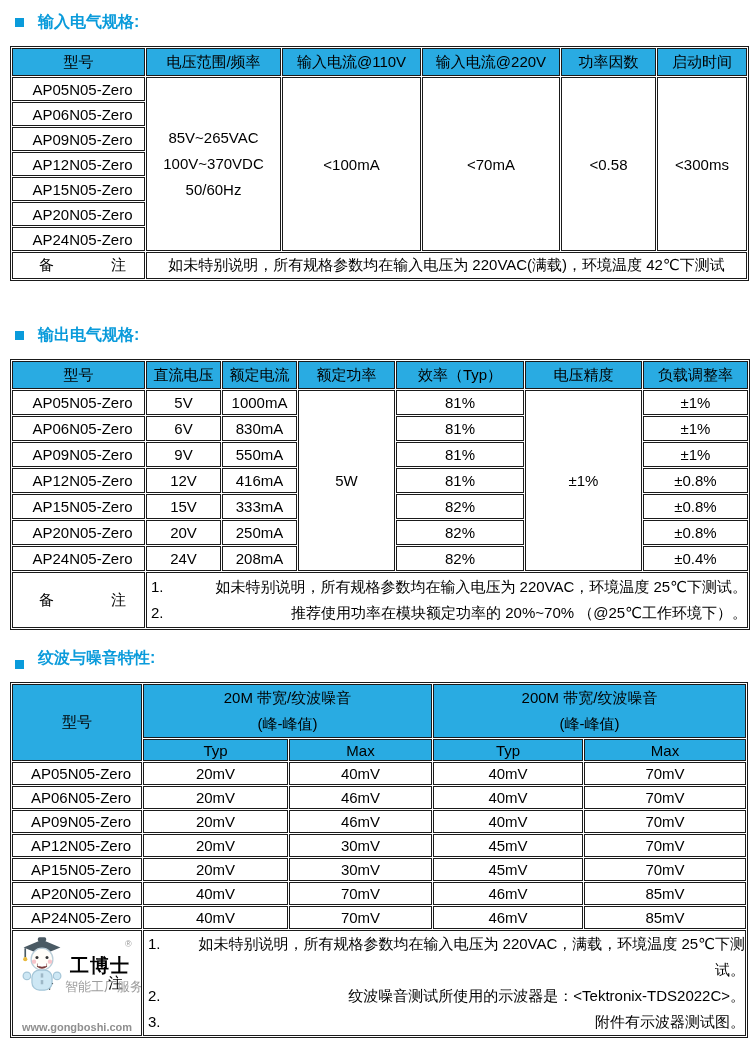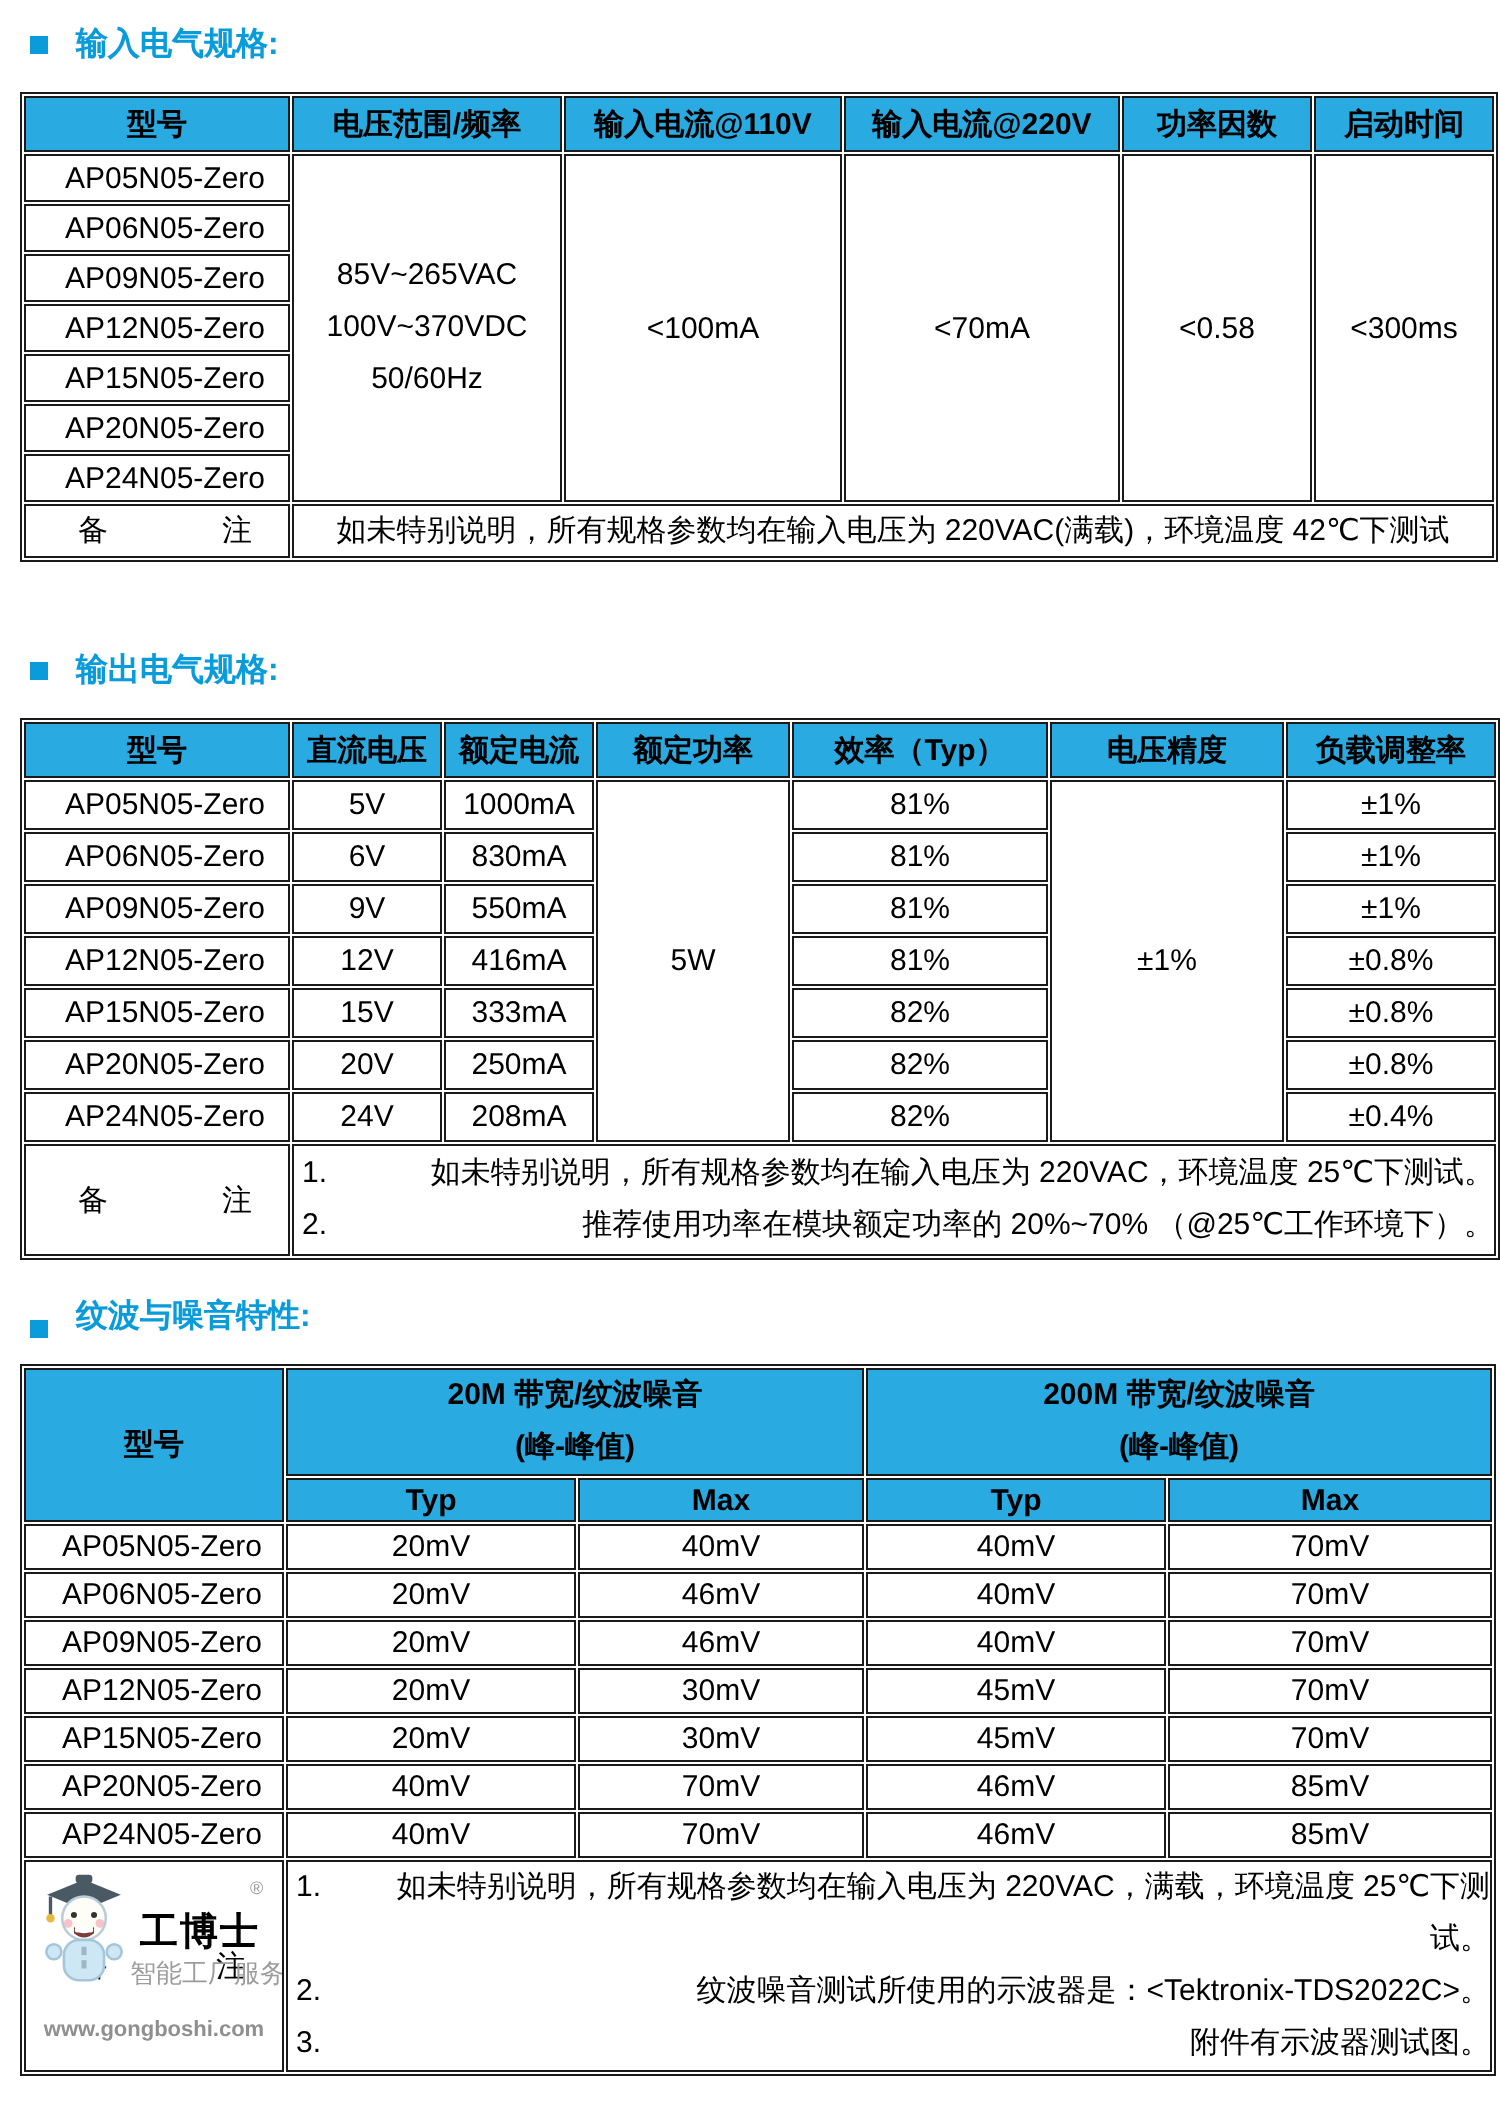--- a/index.html
+++ b/index.html
@@ -6,42 +6,42 @@
   body{width:750px;height:1058px;font-family:"Liberation Sans","DejaVu Sans",sans-serif;color:#000;overflow:hidden;}
   .page{width:750px;height:860px;padding-top:12px;box-sizing:border-box;position:relative;}
 
   .section-title{display:flex;align-items:center;margin:0 0 13px 15px;color:#0a9bdb;font-size:16px;font-weight:bold;}
   .section-title .bullet{width:9px;height:9px;background:#0a9bdb;margin-right:14px;flex:0 0 auto;}
   .mt2{margin-top:44px;align-items:center;}
   .mt3{margin-top:18px;align-items:flex-end;}
 
   table.spec{width:730px;margin-left:10px;table-layout:fixed;border-collapse:separate;border-spacing:1px;border:1px solid #1a1a1a;background:#fff;}
   table.spec th,table.spec td{border:1px solid #1a1a1a;text-align:center;vertical-align:middle;font-size:15px;padding:0;overflow:hidden;}
-  table.spec th{background:#29abe2;font-weight:700;color:#000;}
+  table.spec th{background:#29abe2;font-weight:400;color:#000;}
   .model-cell{text-align:left;padding-left:8px !important;}
   .t1 tr{height:24px;}  .t1 tr.hdr{height:28px;} .t1 tr.rem{height:27px;}
   .t2 tr{height:25px;}  .t2 tr.hdr{height:28px;} .t2 tr.rem{height:56px;}
   .t3 tr{height:23px;}  .t3 tr.hdr1{height:54px;} .t3 tr.hdr2{height:22px;} .t3 tr.rem{height:84px;}
 
   .vr-lines span{display:block;line-height:26px;}
   .label-spread{display:flex;justify-content:space-between;padding:0 18px 0 26px;align-items:center;height:100%;}
   td.remark-text{text-align:left;padding:2px 6px 2px 9px;}
   .rline{display:flex;align-items:flex-start;line-height:26px;}
   .rnum{flex:0 0 30px;text-align:left;padding-left:4px;}
   .rtext{flex:1;text-align:right;}
   .group-hdr div{line-height:26px;}
 
   .logo-cell{position:relative;}
   .logo-cell .label-spread{position:absolute;inset:0;z-index:0;}
   .logo{position:absolute;inset:0;z-index:1;}
   .logo .mascot{position:absolute;left:2px;top:3px;}
   .logo .brand{position:absolute;left:57px;top:22px;font-size:19px;font-weight:bold;color:#000000;letter-spacing:1px;white-space:nowrap;}
   .logo .reg{position:absolute;left:112px;top:8px;font-size:9px;color:#9a9a9a;}
   .logo .tagline{position:absolute;left:52px;top:47px;font-size:13px;color:#9d9d9d;white-space:nowrap;}
-  .logo .url{position:absolute;left:0;bottom:14px;width:100%;text-align:center;font-size:11px;font-weight:bold;color:#8f8f8f;white-space:nowrap;}
+  .logo .url{position:absolute;left:0;bottom:2px;width:100%;text-align:center;font-size:11px;font-weight:bold;color:#8f8f8f;white-space:nowrap;}
 </style>
 </head>
 <body>
 
 <div class="page">
 
   <div class="section-title">
     <span class="bullet"></span>
     <span>输入电气规格:</span>
   </div>

